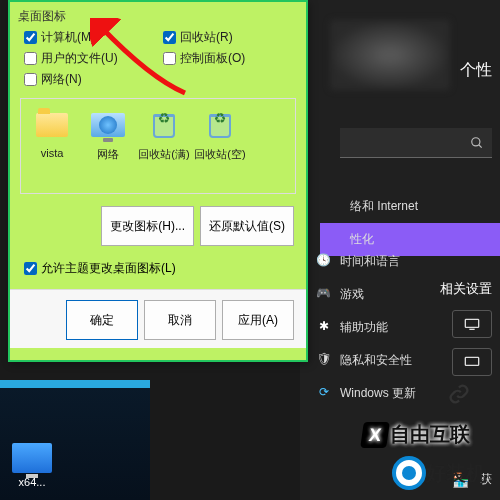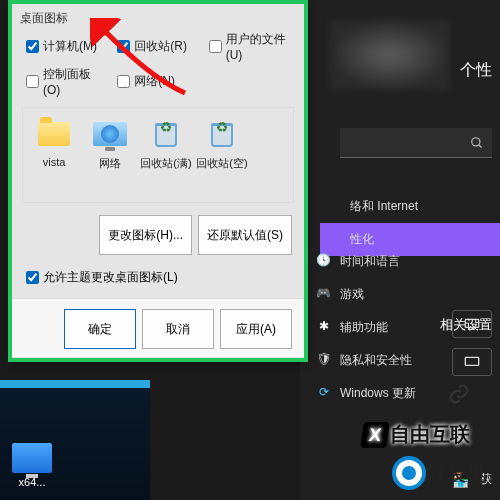--- a/index.html
+++ b/index.html
@@ -7,29 +7,29 @@
   
   
   .settings-bg { position: absolute; right: 0; top: 0; width: 200px; height: 500px; background: #202020; color: #ccc; }
   .settings-bg .blur-img { width: 120px; height: 70px; margin: 20px 10px 10px 30px; background: radial-gradient(#555 10%, #2a2a2a 70%); border-radius: 4px; filter: blur(3px);}
   .settings-bg .title-right { position:absolute; right:8px; top:60px; font-size:16px; color:#fff;}
   .settings-bg .search-box { position:absolute; top:128px; left:40px; right:8px; height:30px; background:#2d2d2d; border-bottom:1px solid #666; display:flex; align-items:center; justify-content:flex-end; padding-right:8px;}
   .settings-bg .menu { position:absolute; top:190px; left:20px; right:0; }
   .settings-bg .menu-item { padding:8px 10px 8px 30px; color:#ddd; font-size:12px; white-space:nowrap; overflow:hidden; position:relative;}
   .settings-bg .menu-item.sel { background:#8b5cf6; }
   .settings-bg .menu-item .mi-icon { position:absolute; left:6px; top:7px; width:16px; height:16px; display:flex; align-items:center; justify-content:center;}
-  .settings-bg .sec-title { position:absolute; right:8px; top:280px; color:#fff; font-size:13px;margin-top:36px;}
+  .settings-bg .sec-title { position:absolute; right:8px; top:280px; color:#fff; font-size:13px;}
   .settings-bg .sec-box { position:absolute; top:310px; right:8px; width:40px; height:28px; border:1px solid #555; border-radius:3px; display:flex;align-items:center;justify-content:center;}
   .settings-bg .sec-box2 { top:348px; }
   .settings-bg .bottom-icons { position:absolute; bottom:12px; right:8px; display:flex; gap:10px; align-items:center;}
   
   
-  .dialog { position:absolute; left:8px; top:0; width:300px; height:362px; background:#e5e5e5; border:4px solid #22c55e; box-shadow: 2px 2px 8px rgba(0,0,0,.3); }
+  .dialog { position:absolute; left:8px; top:0; width:300px; height:362px; background:#bef264; border:2px solid #22c55e; box-shadow: 2px 2px 8px rgba(0,0,0,.3); }
   .group-title { padding:6px 8px 4px 8px; color:#333; font-size:12px;}
-  .checkgrid { display:grid; grid-template-columns:1fr 1fr 1fr; gap:4px 10px; padding:0 14px 6px 14px; }
+  .checkgrid { display:grid; grid-template-columns:1fr 1fr; gap:4px 10px; padding:0 14px 6px 14px; }
   .checkitem { display:flex; align-items:center; gap:4px; font-size:12px; color:#222;}
   .checkitem input { accent-color:#0067c0; width:13px; height:13px;}
   
   .icon-area { margin:4px 10px; border:1px solid #dcdcdc; height:96px; padding:8px 4px; display:flex; gap:2px; }
   .icon-cell { width:54px; text-align:center; font-size:11px; color:#222;}
   .icon-cell .ic { width:36px; height:36px; margin:0 auto 4px auto; display:flex; align-items:center; justify-content:center; }
   .monitor { width:34px; height:24px; background:linear-gradient(#4aa8ff,#1e6fd9); border-radius:2px; position:relative;}
   .monitor:after{content:"";position:absolute;bottom:-5px;left:50%;transform:translateX(-50%);width:10px;height:4px;background:#888;border-radius:1px;}
   .folder { width:32px; height:24px; background:linear-gradient(#ffe89a,#f7cd46); border-radius:2px; position:relative;}
   .folder:before{content:"";position:absolute;top:-5px;left:2px;width:12px;height:6px;background:#f7cd46;border-radius:2px 2px 0 0;}

